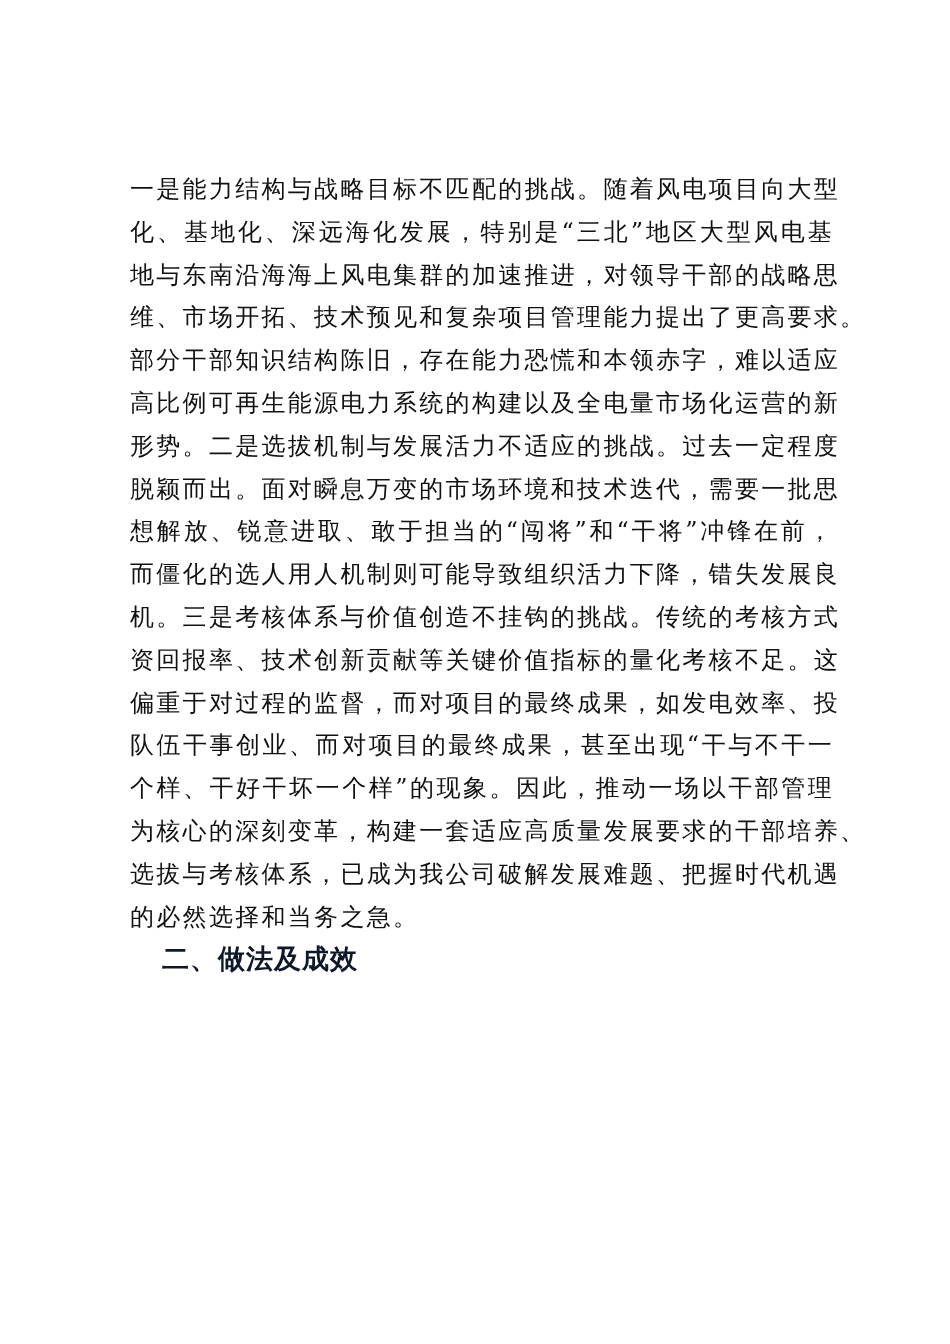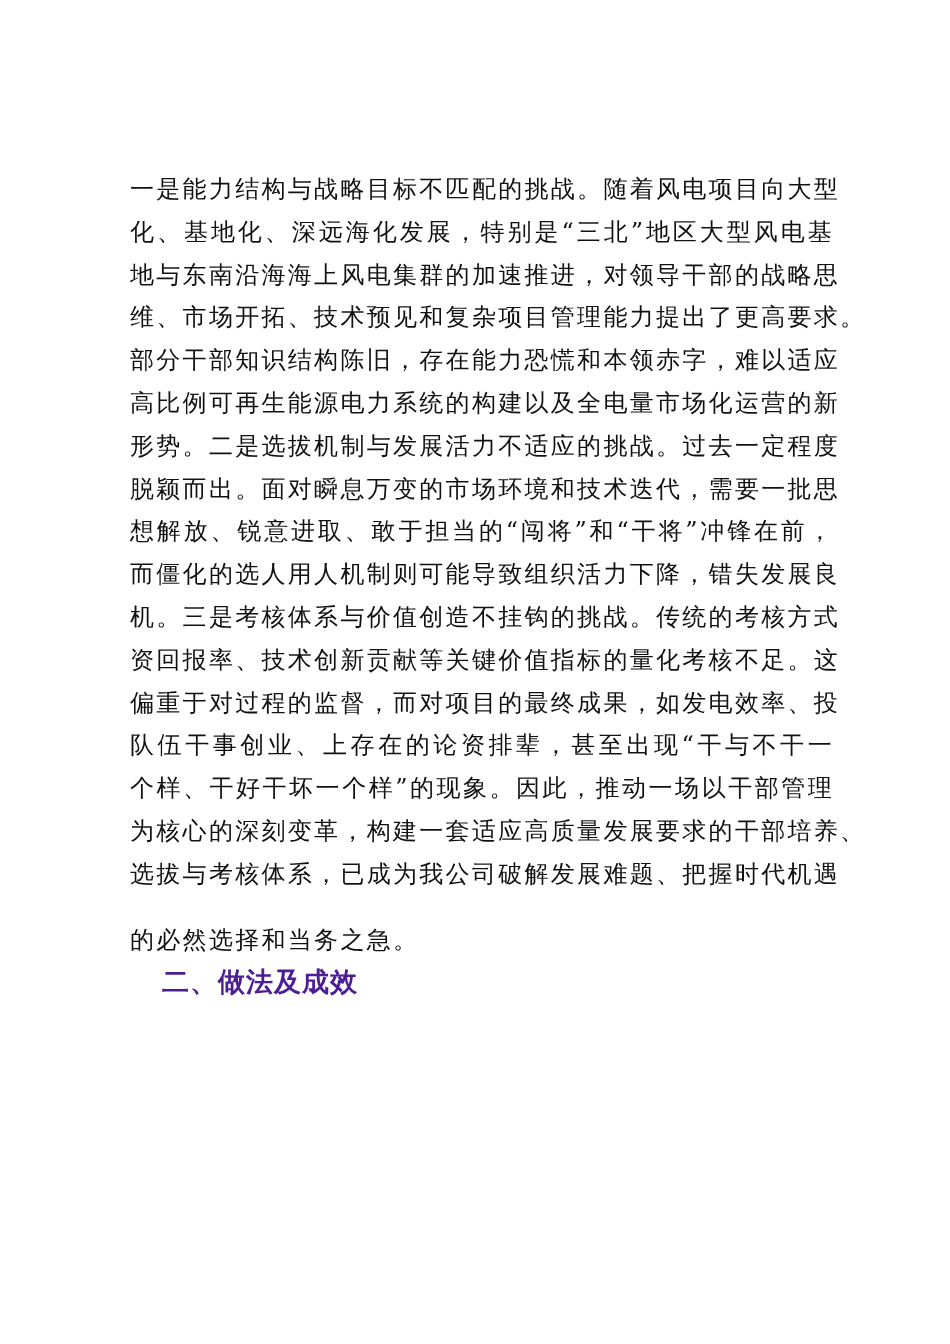--- a/index.html
+++ b/index.html
@@ -31,30 +31,29 @@
       word-break: break-all;
     }
     .para .line {
       display: block;
       white-space: nowrap;
       text-align-last: justify;
       text-align: justify;
     }
     .para .line.last {
       text-align-last: left;
-      margin-top: 23px;
     }
     .heading {
       margin: 0;
       padding-left: 32px;
       font-family: "DejaVu Sans", "Liberation Sans", sans-serif;
       font-weight: bold;
       font-size: 27px;
       line-height: 42.8px;
-      color: #4c1d95;
+      color: #0f172a;
       letter-spacing: 1px;
     }
     .indent {
       padding-left: 32px;
     }
   </style>
 </head>
 <body>
 
 <div class="page">
@@ -65,21 +64,21 @@
     <span class="line">维、市场开拓、技术预见和复杂项目管理能力提出了更高要求。</span>
     <span class="line">部分干部知识结构陈旧，存在能力恐慌和本领赤字，难以适应</span>
     <span class="line">高比例可再生能源电力系统的构建以及全电量市场化运营的新</span>
     <span class="line">形势。二是选拔机制与发展活力不适应的挑战。过去一定程度</span>
     <span class="line">脱颖而出。面对瞬息万变的市场环境和技术迭代，需要一批思</span>
     <span class="line">想解放、锐意进取、敢于担当的“闯将”和“干将”冲锋在前，</span>
     <span class="line">而僵化的选人用人机制则可能导致组织活力下降，错失发展良</span>
     <span class="line">机。三是考核体系与价值创造不挂钩的挑战。传统的考核方式</span>
     <span class="line">资回报率、技术创新贡献等关键价值指标的量化考核不足。这</span>
     <span class="line">偏重于对过程的监督，而对项目的最终成果，如发电效率、投</span>
-    <span class="line">队伍干事创业、上存在的论资排辈，甚至出现“干与不干一</span>
+    <span class="line">队伍干事创业、而对项目的最终成果，甚至出现“干与不干一</span>
     <span class="line">个样、干好干坏一个样”的现象。因此，推动一场以干部管理</span>
     <span class="line">为核心的深刻变革，构建一套适应高质量发展要求的干部培养、</span>
     <span class="line">选拔与考核体系，已成为我公司破解发展难题、把握时代机遇</span>
     <span class="line last">的必然选择和当务之急。</span>
   </div>
 
   <h2 class="heading">二、做法及成效</h2>
 
 </div>
 

